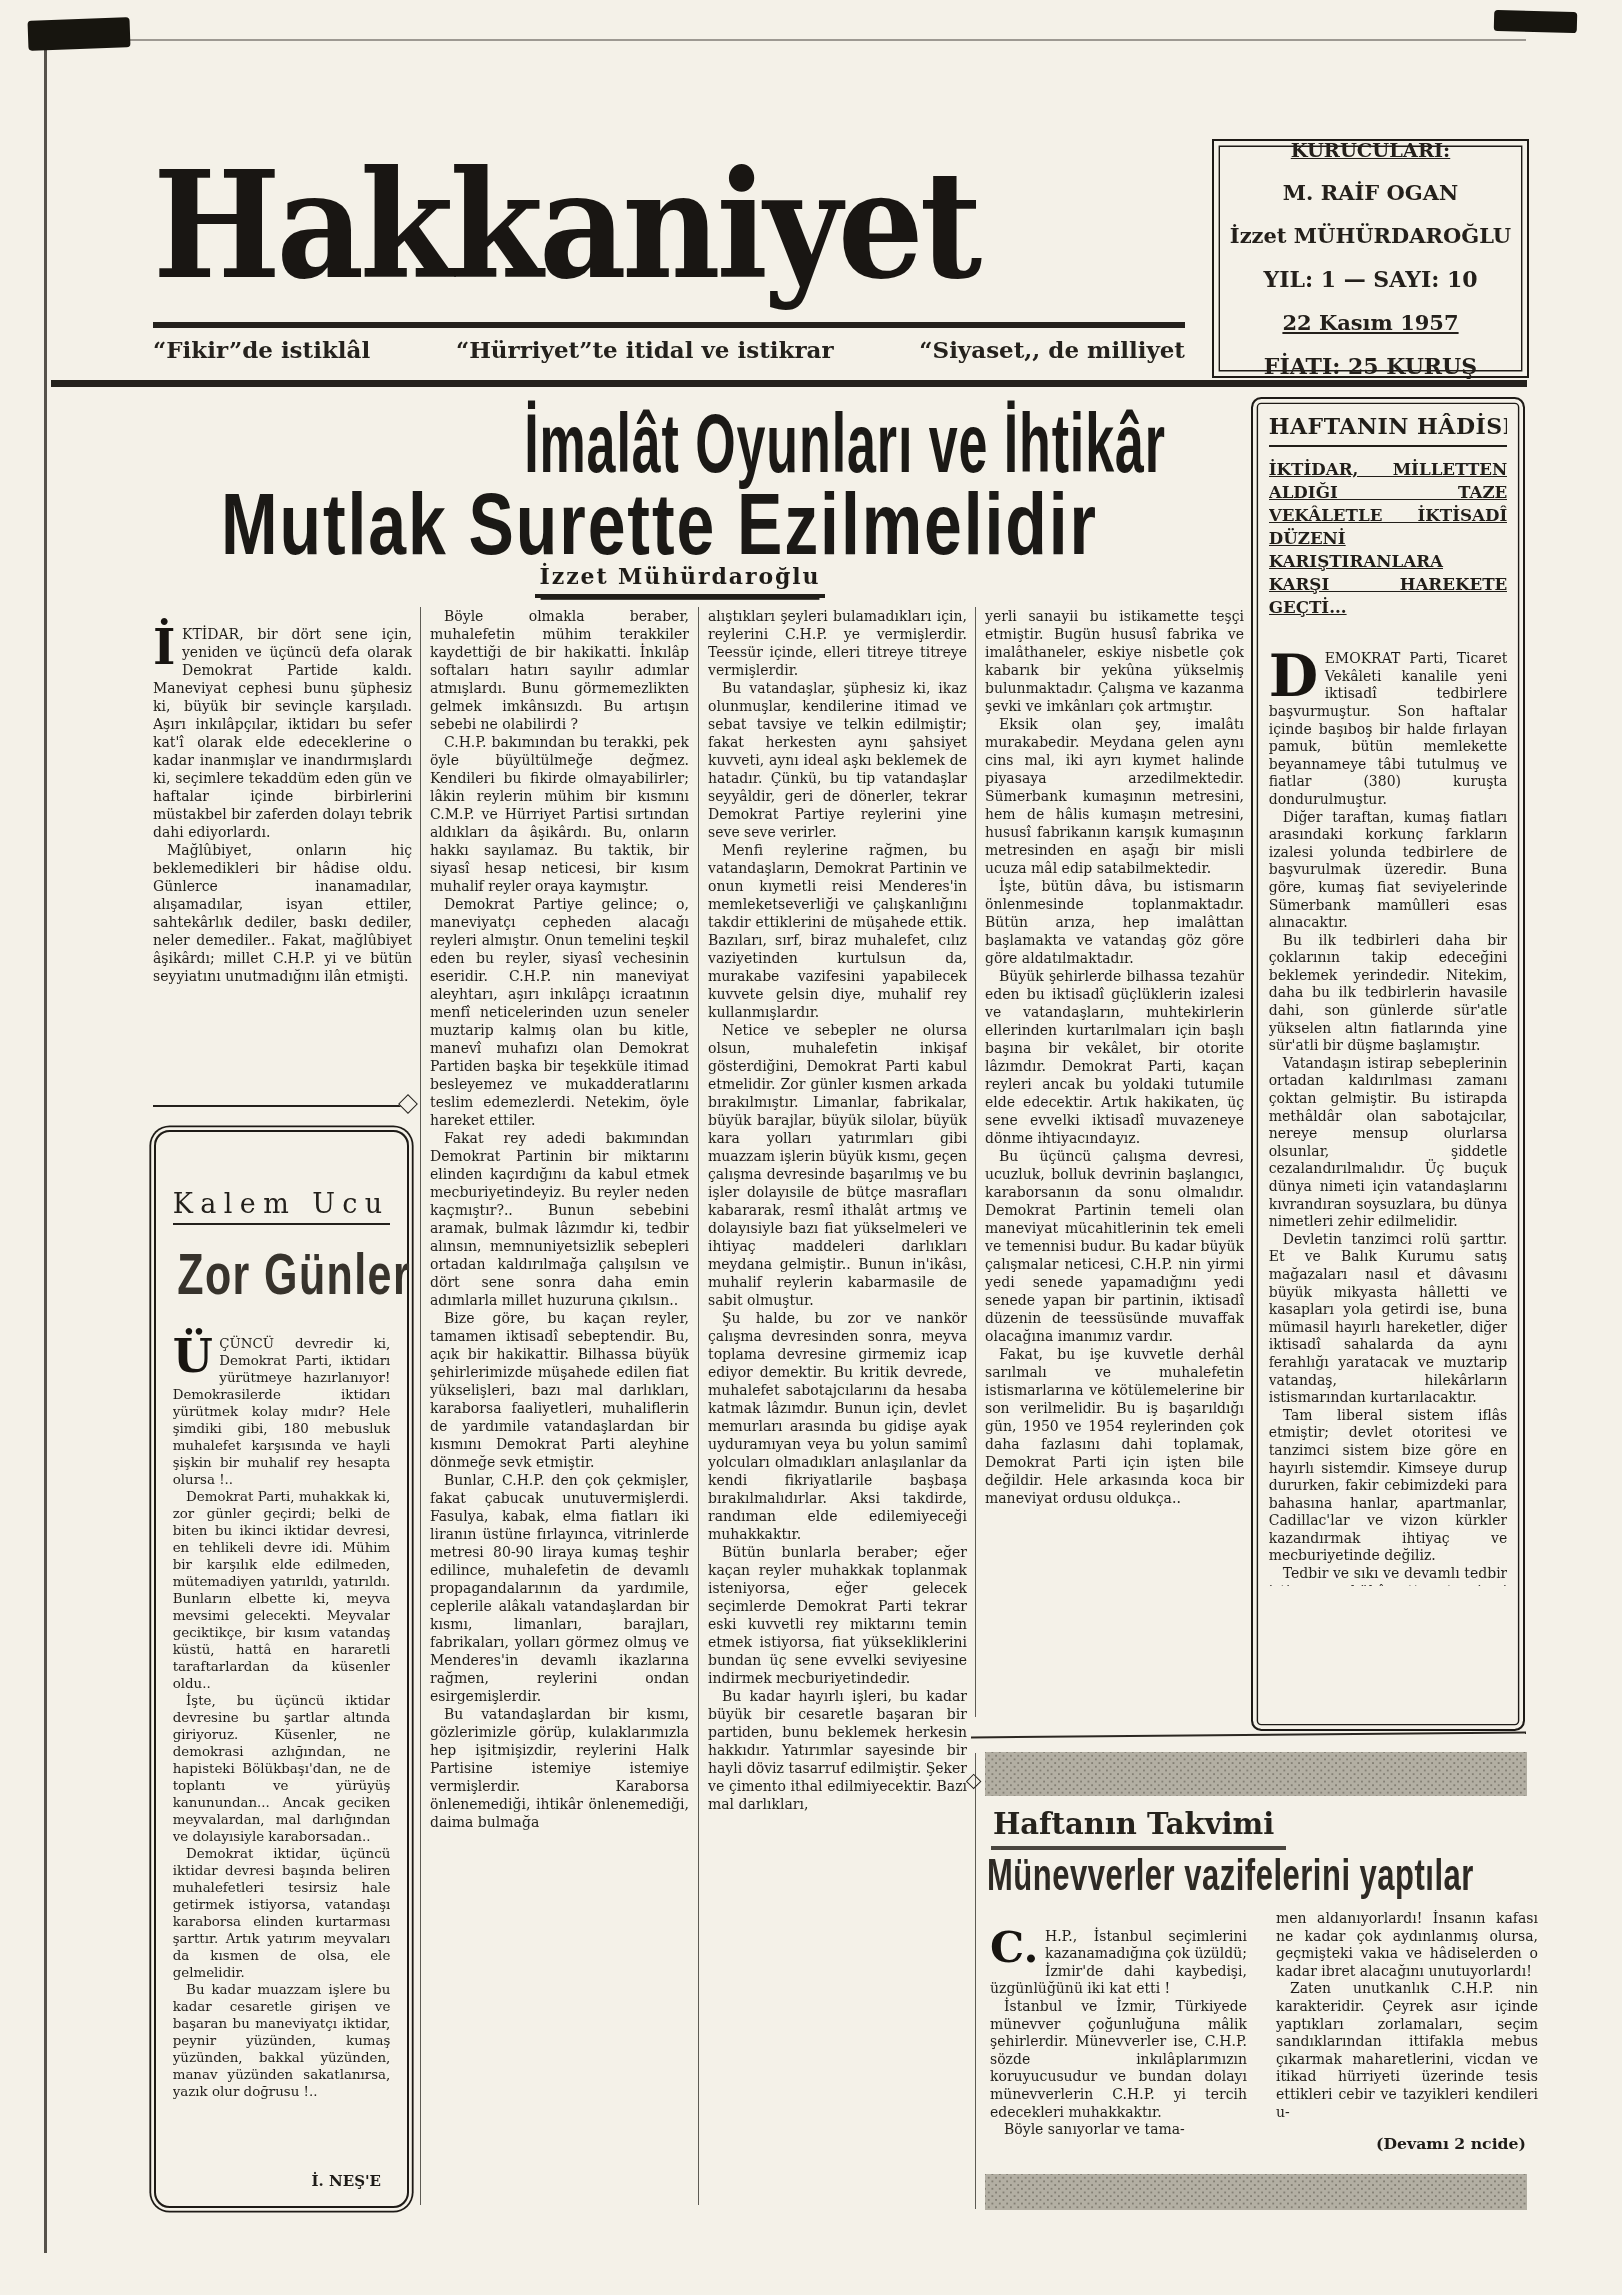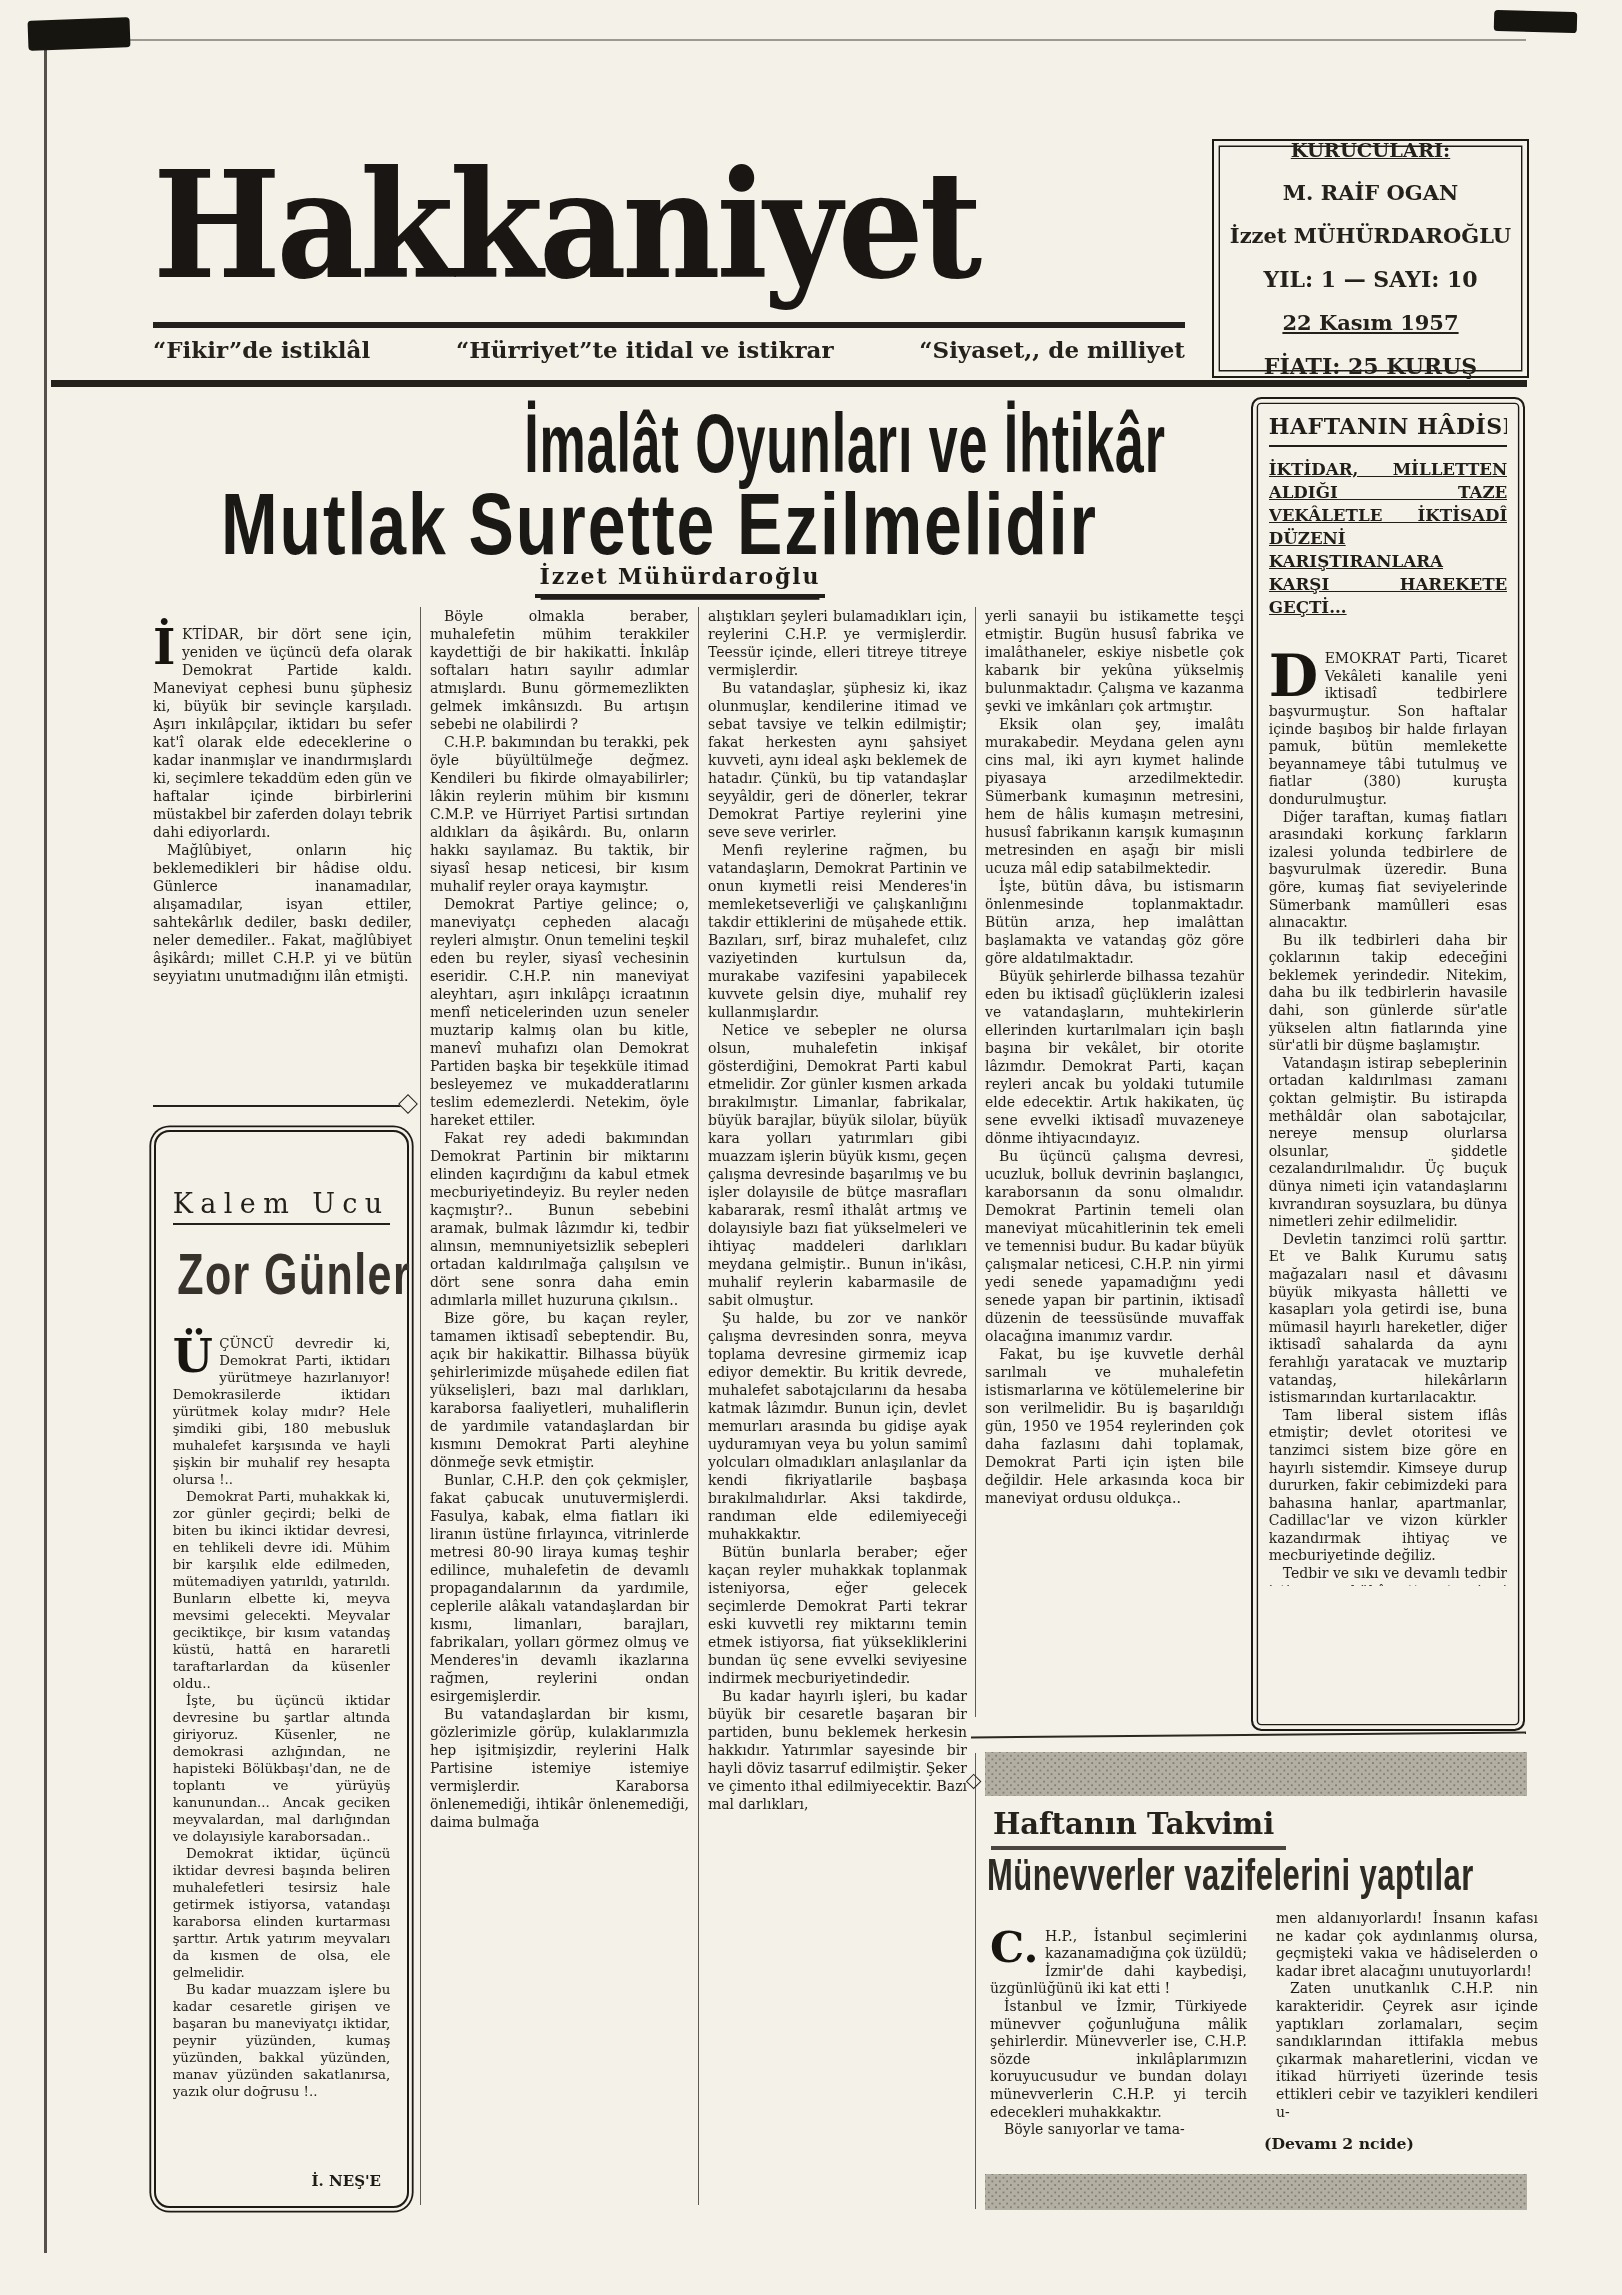--- a/index.html
+++ b/index.html
@@ -85,21 +85,21 @@
     background-size:7.4px 7.4px;background-position:0 0,3.7px 3.7px;}
   .bar-top{left:985px;top:1752px;width:542px;height:44px;}
   .bar-bottom{left:985px;top:2174px;width:542px;height:36px;}
   .takvim-kicker{left:991px;top:1807px;font-weight:bold;font-size:29px;color:#26231d;
     border-bottom:4.2px solid #4a463f;padding:0 12px 4.6px 1.9px;white-space:nowrap;}
   .takvim-headline{left:987px;top:1850px;width:541px;font-family:"Liberation Sans",sans-serif;
     font-weight:bold;font-size:31px;color:#2e2a24;transform:scaleY(1.42);transform-origin:left top;
     white-space:nowrap;letter-spacing:0.5px;}
   .takvim-col1{left:990px;top:1910px;width:257px;height:252px;font-size:14px;line-height:17.6px;}
   .takvim-col2{left:1276px;top:1910px;width:262px;height:222px;font-size:14px;line-height:17.6px;}
-  .takvim-devami{left:1264px;top:2134px;width:262px;font-weight:bold;font-size:15.7px;}
+  .takvim-devami{left:1264px;top:2134px;width:262px;text-align:right;font-weight:bold;font-size:15.7px;}
 </style>
 </head>
 <body>
 
 <div class="abs edge-left"></div>
 <div class="abs edge-top"></div>
 <div class="abs blob" style="left:28px;top:19.4px;width:102px;height:30px;transform:rotate(-2deg);"></div>
 <div class="abs blob" style="left:1494px;top:11px;width:83px;height:21px;transform:rotate(1.5deg);"></div>
 
 <div class="abs masthead">Hakkaniyet</div>

